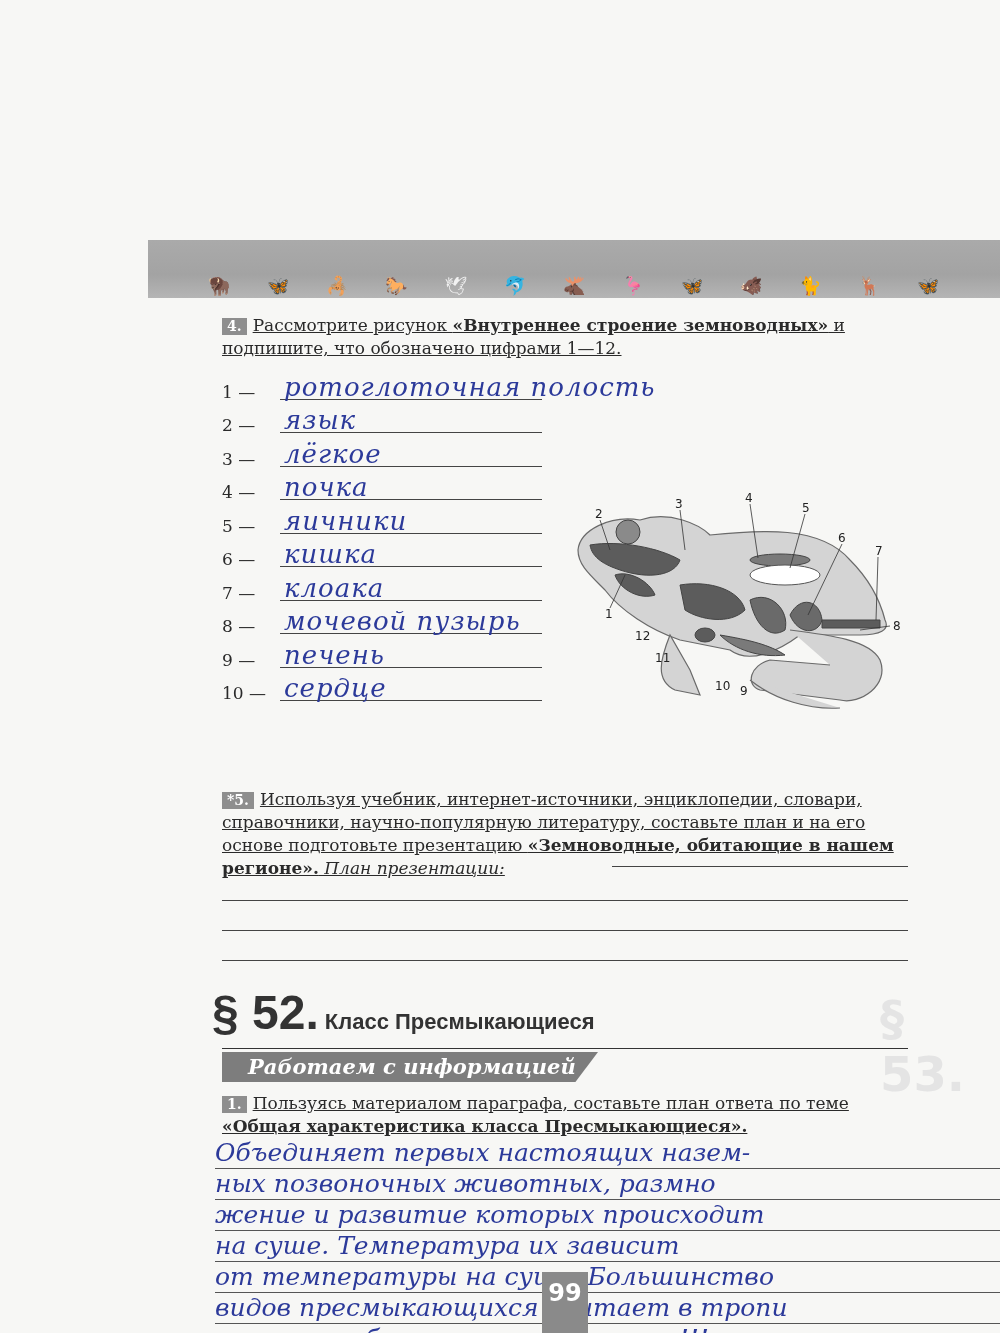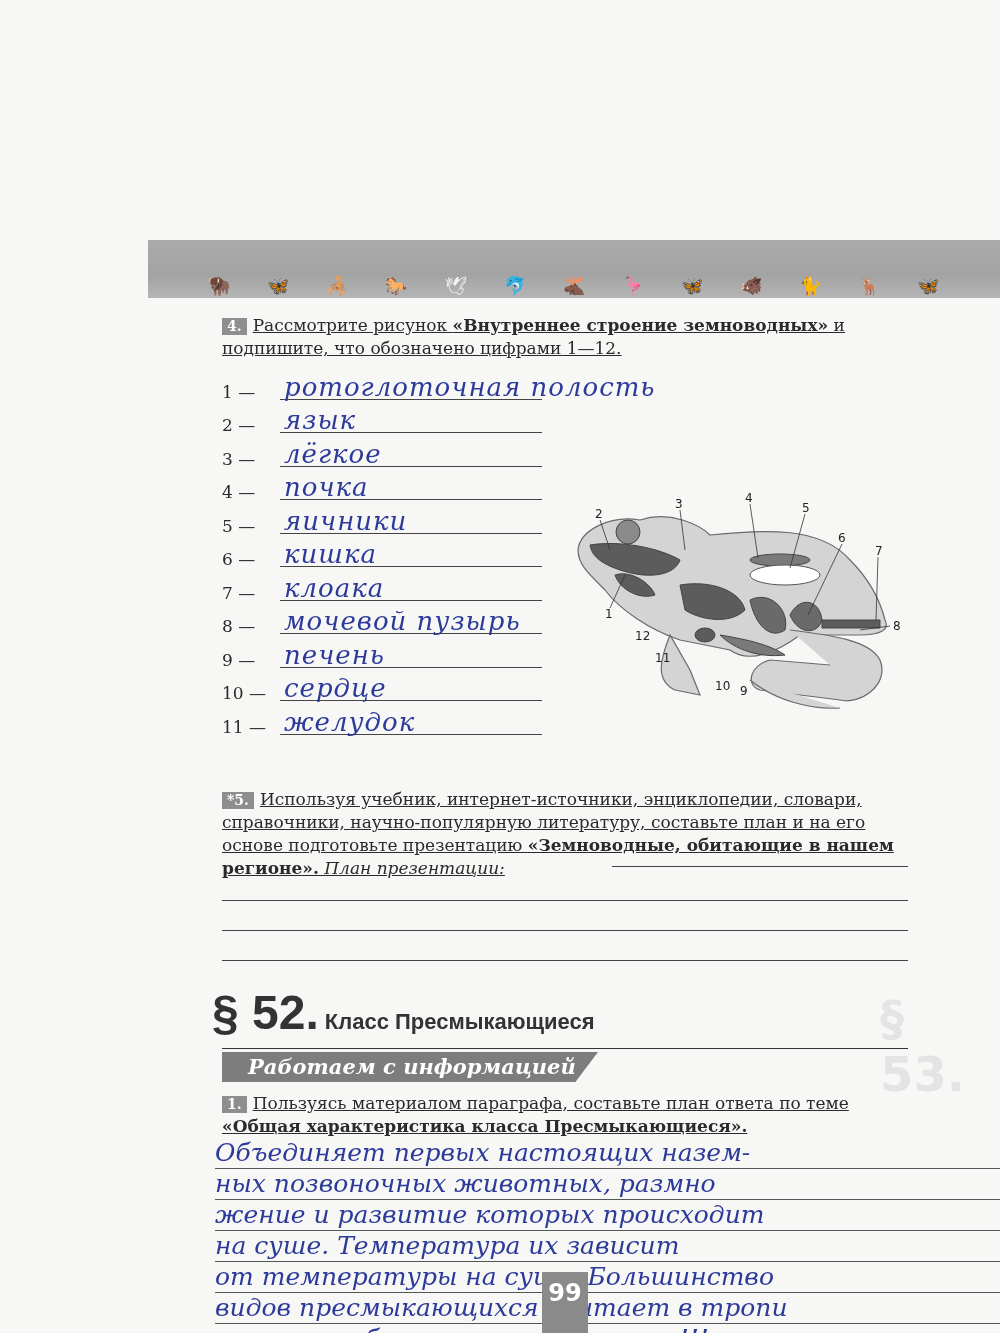--- a/index.html
+++ b/index.html
@@ -136,25 +136,20 @@
   <div class="ans-row">
       <span class="ans-num">9 —</span>
       <div class="ans-line"></div>
       <span class="handwrite">печень</span>
     </div>
   <div class="ans-row">
       <span class="ans-num">10 —</span>
       <div class="ans-line"></div>
       <span class="handwrite">сердце</span>
     </div>
-  <div class="ans-row">
-      <span class="ans-num">11 —</span>
-      <div class="ans-line"></div>
-      <span class="handwrite">желудок</span>
-    </div>
 </div>
 
 <svg class="frog" viewBox="0 0 360 250">
   <g fill="#d4d4d4" stroke="#6a6a6a" stroke-width="1.2">
     <path d="M18,80 C20,60 50,45 80,50 C110,40 140,55 150,65 C200,60 260,55 290,90 C310,110 320,130 325,150 C330,160 320,165 300,165 L240,165 C220,180 190,195 170,180 L120,170 C90,160 60,140 45,120 C30,105 18,95 18,80 Z"></path>
     <path d="M110,165 C100,190 95,210 115,220 L140,225 L130,200 Z"></path>
     <path d="M230,160 C270,165 310,170 320,190 C330,215 300,235 280,230 L200,220 C185,215 190,195 210,190 L270,195"></path>
     <path d="M190,210 C215,230 250,240 280,238"></path>
   </g>
   <g fill="#5c5c5c" stroke="#444" stroke-width="1">

